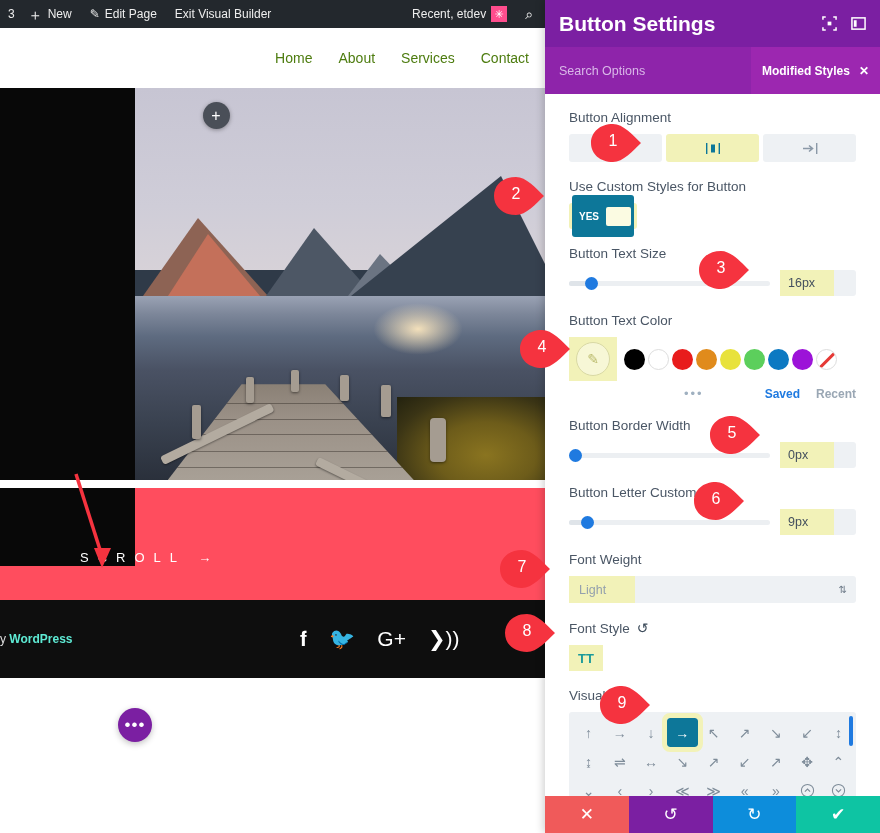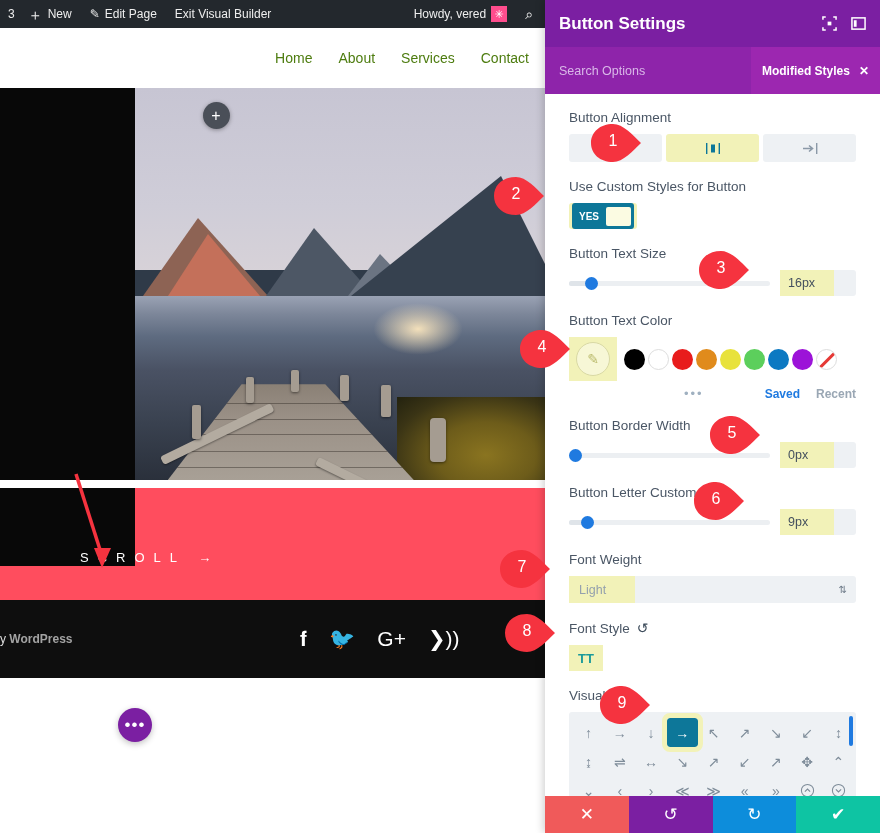--- a/index.html
+++ b/index.html
@@ -70,53 +70,53 @@
 
   .red-band { position: relative; height: 112px; background: #ff4d5e; z-index: 3; }
   .red-band-left { position: absolute; left: 0; top: 0; width: 135px; height: 78px; background: #080808; z-index: 4; }
   .scroll-text { position: absolute; left: 80px; top: 62px; color: #fff; font-size: 13px;
     letter-spacing: 9px; font-weight: 300; z-index: 5; }
 
   .arrow-anno { position: absolute; left: 70px; top: 470px; width: 50px; height: 100px; z-index: 10; }
 
   .footer { height: 78px; background: #0e0e0e; display: flex; align-items: center; position: relative; }
   .footer-text { color: #ddd; font-size: 12px; margin-left: -40px; }
-  .footer-text b { color: #a3a3a3; }
+  .footer-text b { color: #5eead4; }
   .social { position: absolute; left: 300px; display: flex; gap: 22px; color: #fff; font-size: 21px; align-items: center; }
 
   .blank-zone { height: 160px; background: #fff; position: relative; }
   .dots-fab { position: absolute; left: 118px; top: 30px; width: 34px; height: 34px; border-radius: 50%;
     background: #7b1fa2; color: #fff; display: flex; align-items: center; justify-content: center;
     font-size: 17px; letter-spacing: 1px; box-shadow: 0 2px 6px rgba(0,0,0,.25); }
 
   
   .panel { position: absolute; top: 0; right: 0; width: 335px; height: 833px; background: #fff;
     display: flex; flex-direction: column; z-index: 20; box-shadow: -2px 0 8px rgba(0,0,0,.18); }
   .panel-head { background: #7b1fa2; height: 47px; display: flex; align-items: center; padding: 0 14px; }
-  .panel-title { color: #fff; font-size: 17px; font-weight: bold; flex: 1; }
+  .panel-title { color: #fff; font-size: 21px; font-weight: bold; flex: 1; }
   .head-icon { color: #fff; margin-left: 14px; display: flex; align-items: center; }
   .panel-search { background: #8e24aa; height: 47px; display: flex; align-items: center; padding: 0 0 0 14px; }
   .search-ph { color: #d9b8e8; font-size: 12.5px; flex: 1; }
   .modified-chip { background: #9c27b0; color: #fff; font-size: 12px; font-weight: bold;
     padding: 7px 11px; display: flex; align-items: center; gap: 9px; height: 100%; }
 
   .panel-body { flex: 1; overflow: hidden; padding: 16px 24px 0 24px; background: #fff; position: relative; }
   .field { margin-bottom: 17px; }
   .field-label { font-size: 13.5px; color: #4a5665; margin-bottom: 9px; display: flex; align-items: center; gap: 7px; }
 
   .btn-group { display: flex; gap: 4px; }
   .bg-opt { flex: 1; height: 28px; background: #eef1f4; border-radius: 3px; display: flex;
     align-items: center; justify-content: center; color: #8b99a7; }
   .bg-opt.modified { background: #f2f2b8; }
 
   .toggle { width: 62px; height: 26px; background: #eef1f4; border-radius: 3px; display: flex; padding: 0;
     align-items: center; }
   .toggle.modified { background: #f2f2b8; padding: 3px; width: 68px; }
   .toggle-inner { display: flex; align-items: center; background: #0d7799; border-radius: 3px;
-    width: 100%; height: 26px; padding: 0 3px 0 0; }
+    width: 100%; height: 42px; padding: 0 3px 0 0; }
   .toggle-yes { color: #fff; font-size: 10px; font-weight: bold; padding: 0 7px; }
   .toggle-knob { width: 28px; height: 19px; background: #fbfbe2; border-radius: 2px; }
 
   .slider-row { display: flex; align-items: center; gap: 10px; }
   .slider-track { flex: 1; height: 5px; background: #eceff2; border-radius: 3px; position: relative; }
   .slider-fill { position: absolute; left: 0; top: 0; bottom: 0; background: #dfe4e9; border-radius: 3px; }
   .slider-knob { position: absolute; top: -4px; width: 13px; height: 13px; border-radius: 50%; background: #1f7ae0; }
   .num-box { width: 76px; height: 26px; background: #eef1f4; border-radius: 3px; display: flex;
     align-items: center; position: relative; }
   .num-val { font-size: 12.5px; color: #44505e; padding: 0 8px; height: 26px; display: flex;
@@ -185,21 +185,21 @@
     </div>
     <div class="ab-item">
       <span class="ab-pencil">✎</span>
       <span>Edit Page</span>
     </div>
     <div class="ab-item">
       <span>Exit Visual Builder</span>
     </div>
     <div class="ab-spacer"></div>
     <div class="ab-item">
-      <span>Howdy, vered</span>
+      <span>Recent, etdev</span>
       <span class="ab-avatar">✳</span>
     </div>
     <div class="ab-item ab-search">⌕</div>
   </div>
 
   <div class="preview">
     <div class="site-nav">
       <a href="#">Home</a>
       <a href="#">About</a>
       <a href="#">Services</a>

